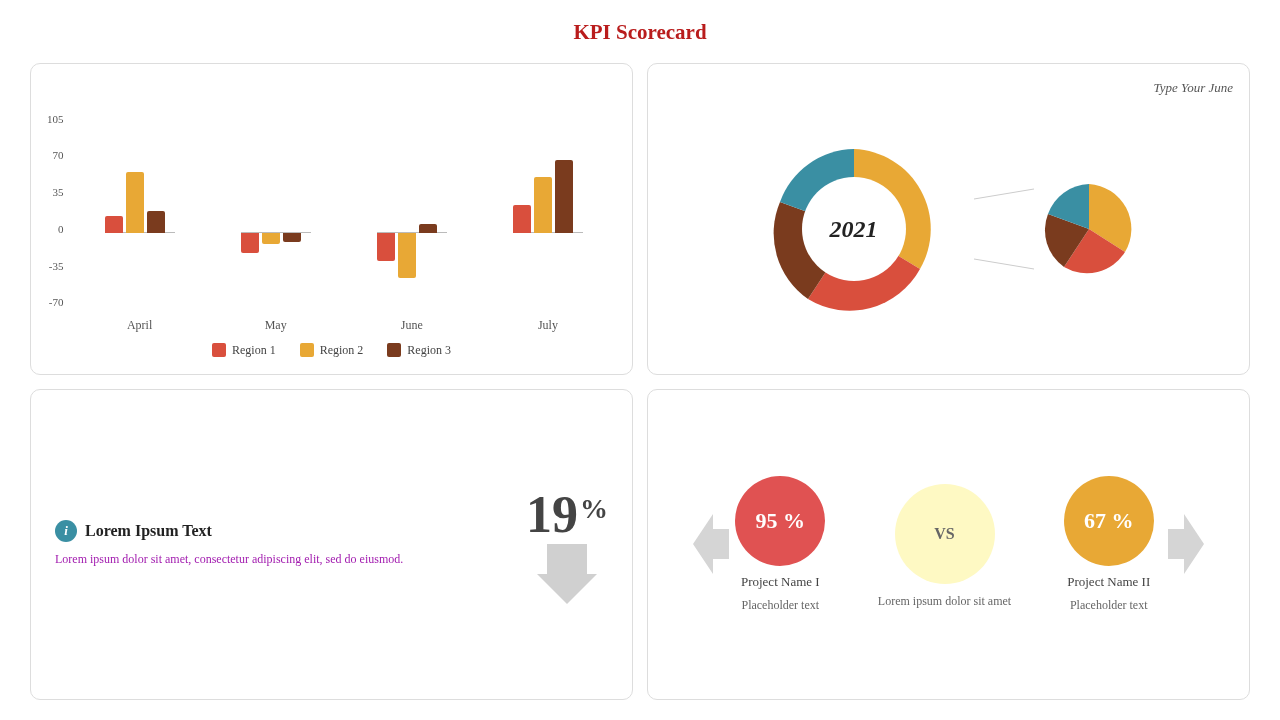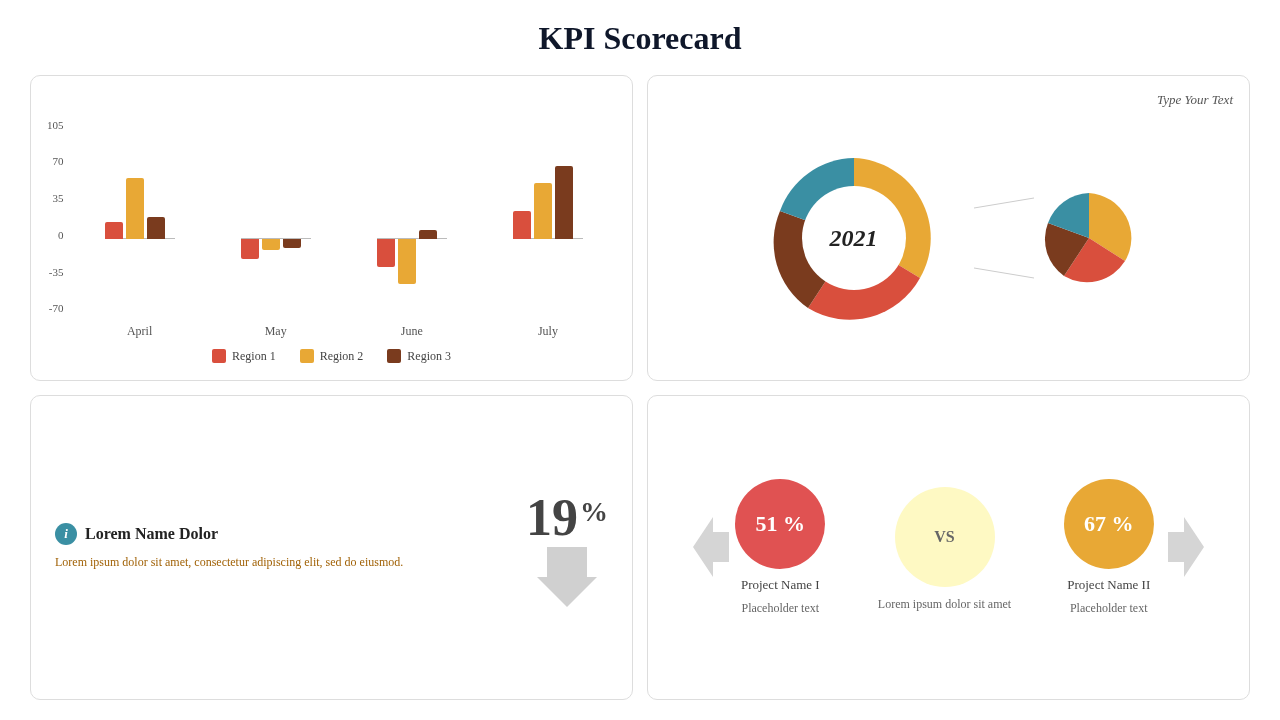--- a/index.html
+++ b/index.html
@@ -8,23 +8,23 @@
       font-family: 'Georgia', serif;
       width: 1280px;
       height: 720px;
       overflow: hidden;
       display: flex;
       flex-direction: column;
       align-items: center;
       padding: 20px 30px;
     }
     .page-title {
-      font-size: 32px;
-      font-weight: bold;
-      color: #0f172a;
+      font-size: 21px;
+      font-weight: bold;
+      color: #b91c1c;
       margin-bottom: 18px;
       font-family: 'Georgia', serif;
     }
     .dashboard {
       display: grid;
       grid-template-columns: 1fr 1fr;
       grid-template-rows: 1fr 1fr;
       gap: 14px;
       width: 100%;
       flex: 1;
@@ -179,21 +179,21 @@
       font-style: italic;
       flex-shrink: 0;
     }
     .info-title {
       font-size: 16px;
       font-weight: bold;
       color: #222;
     }
     .info-desc {
       font-size: 12px;
-      color: #a16207;
+      color: #a21caf;
       line-height: 1.5;
     }
     .info-number {
       font-size: 52px;
       font-weight: bold;
       color: #444;
       display: flex;
       align-items: flex-start;
     }
     .info-number .pct {
@@ -336,21 +336,21 @@
         </div>
         <div class="legend-item">
           <div class="legend-color" style="background:#7a3b1e;"></div>
           <span>Region 3</span>
         </div>
       </div>
     </div>
   </div>
 
   <div class="card donut-card">
-    <span class="donut-type-text">Type Your Text</span>
+    <span class="donut-type-text">Type Your June</span>
     <div class="donut-area">
       <div class="donut-wrapper">
         <svg viewBox="0 0 200 200" width="200" height="200">
 
           <path d="M100,100 L100,20 A80,80 0 0,1 166,140 Z" fill="#e8a835"></path>
           <path d="M100,100 L166,140 A80,80 0 0,1 54,170 Z" fill="#d94f3d"></path>
           <path d="M100,100 L54,170 A80,80 0 0,1 26,73 Z" fill="#7a3b1e"></path>
           <path d="M100,100 L26,73 A80,80 0 0,1 100,20 Z" fill="#3a8fa3"></path>
           <circle cx="100" cy="100" r="52" fill="white"></circle>
         </svg>
@@ -369,21 +369,21 @@
           <path d="M55,55 L14,40 A45,45 0 0,1 55,10 Z" fill="#3a8fa3"></path>
         </svg>
       </div>
     </div>
   </div>
 
   <div class="card info-card">
     <div class="info-left">
       <div class="info-title-row">
         <div class="info-icon">i</div>
-        <span class="info-title">Lorem Name Dolor</span>
+        <span class="info-title">Lorem Ipsum Text</span>
       </div>
       <p class="info-desc">Lorem ipsum dolor sit amet, consectetur adipiscing elit, sed do eiusmod.</p>
     </div>
     <div class="info-arrow-down">
       <div class="info-number">
         <span>19</span>
           <span class="pct">%</span>
       </div>
       <svg class="arrow-down-shape" viewBox="0 0 60 60">
         <polygon points="10,0 50,0 50,30 60,30 30,60 0,30 10,30" fill="#d0d0d0"></polygon>
@@ -391,21 +391,21 @@
     </div>
   </div>
 
   <div class="card comparison-card">
 
     <div style="display:flex;align-items:center;gap:6px;">
       <svg width="36" height="60" viewBox="0 0 36 60">
         <polygon points="36,15 20,15 20,0 0,30 20,60 20,45 36,45" fill="#d5d5d5"></polygon>
       </svg>
       <div class="project-block">
-        <div class="score-circle red">51 %</div>
+        <div class="score-circle red">95 %</div>
         <span class="project-name">Project Name I</span>
         <span class="project-sub">Placeholder text</span>
       </div>
     </div>
 
     <div class="vs-block">
       <div class="vs-arrows" style="position:relative;width:110px;height:110px;">
 
         <div style="position:absolute;top:50%;left:50%;transform:translate(-50%,-50%);width:100px;height:100px;border-radius:50%;background:#fef9c3;display:flex;align-items:center;justify-content:center;z-index:1;">
           <span style="font-size:16px;font-weight:bold;color:#666;">VS</span>

